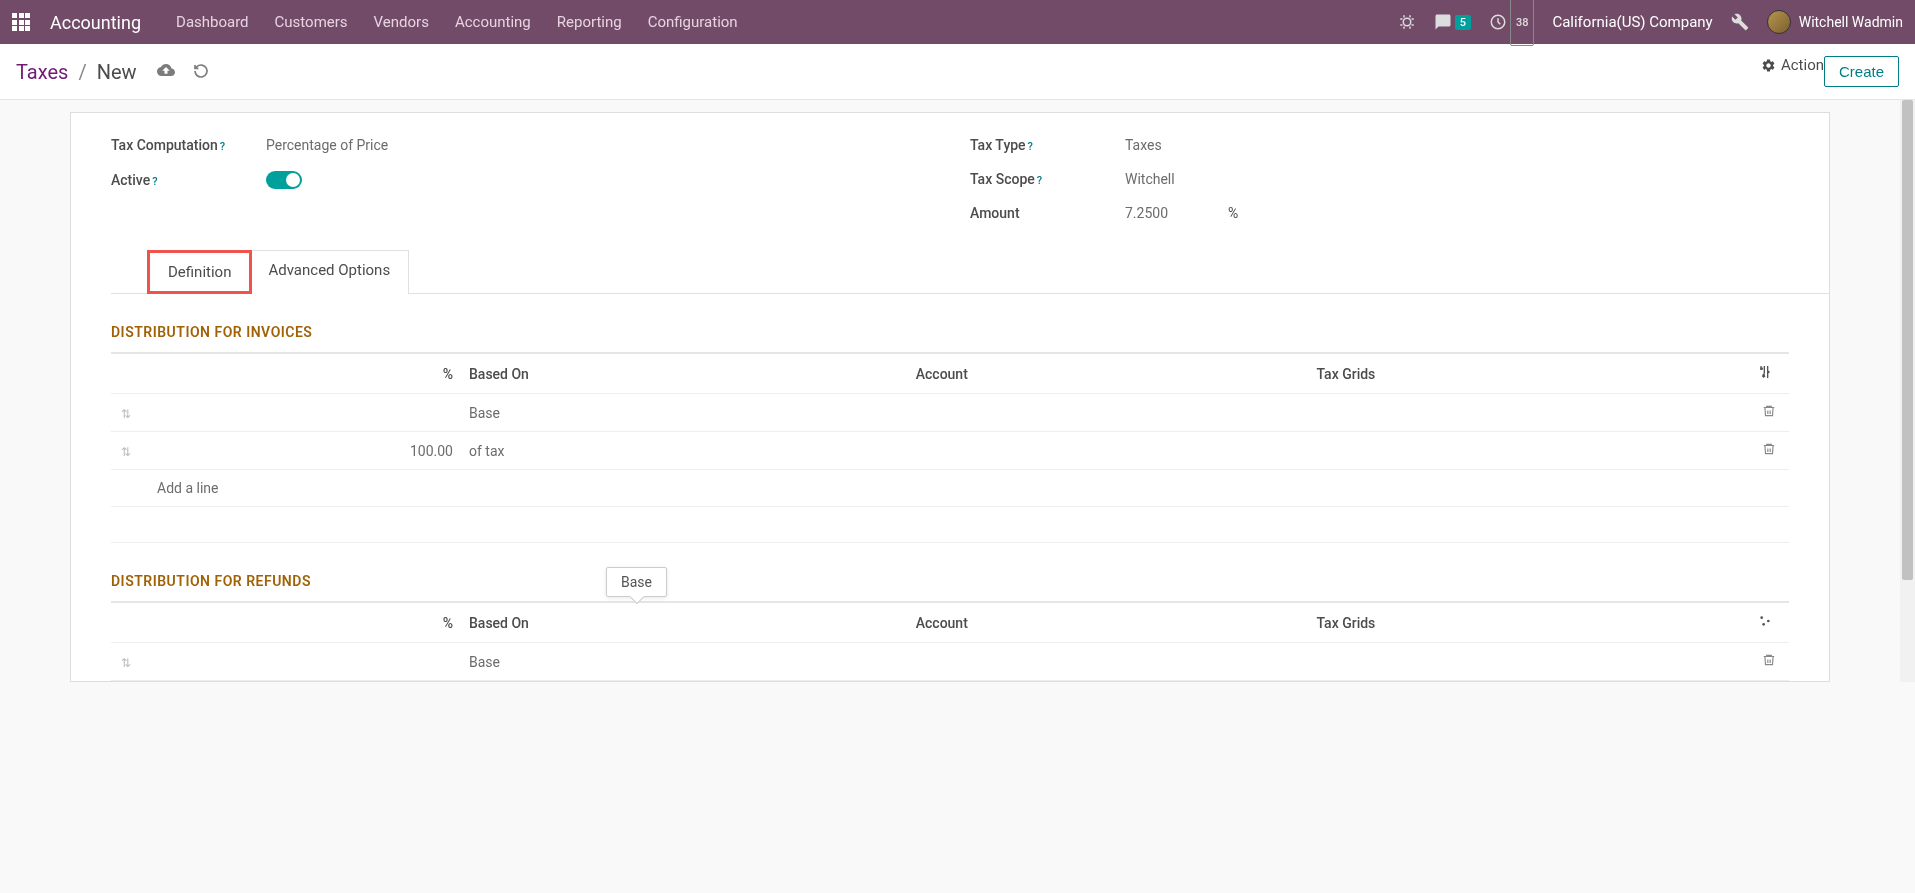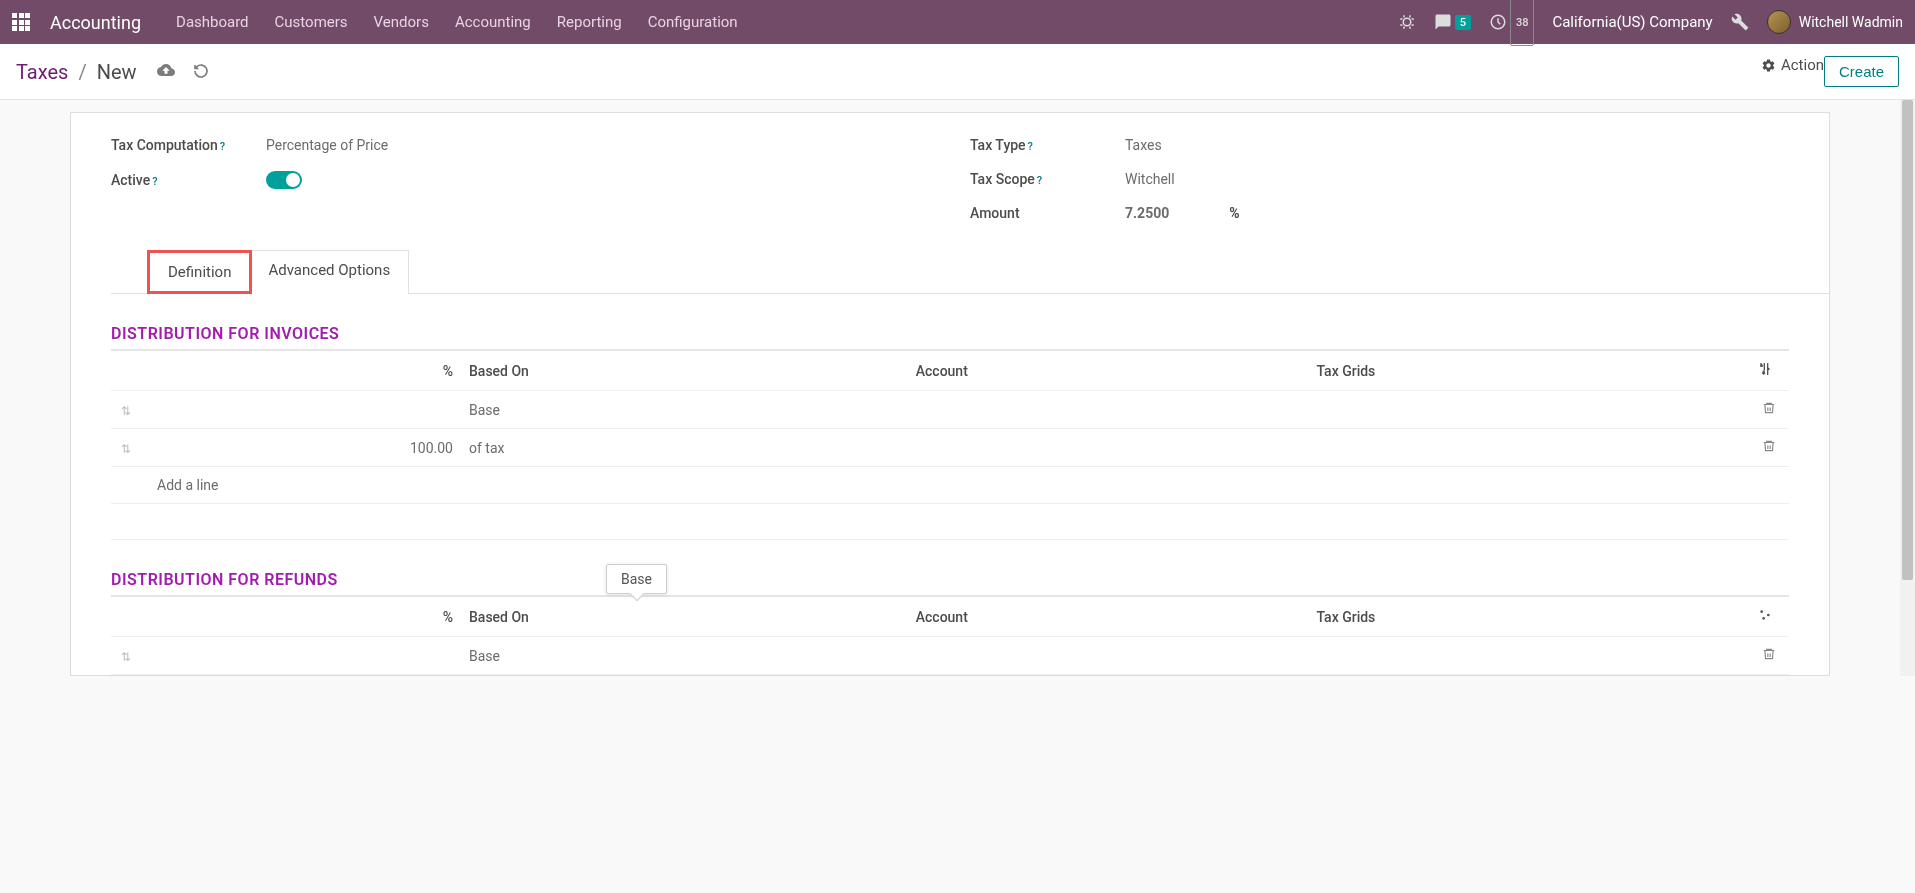--- a/index.html
+++ b/index.html
@@ -55,40 +55,40 @@
     .toggle-knob { width: 14px; height: 14px; background: #fff; border-radius: 50%; position: absolute; top: 2px; right: 2px; }
     
     
     .tabs { display: flex; margin: 10px 0 0 40px; border-bottom: 1px solid #e0e0e0; }
     .tab { padding: 10px 18px; border: 1px solid transparent; border-bottom: none; cursor: pointer; color: #6c6c6c; font-size: 15px; position: relative; top: 1px; background: #fff; }
     .tab.active { border-color: #e0e0e0; color: #4c4c4c; }
     .tab.highlighted { border: 3px solid #ef5350; margin-left: 36px; }
     
     
     .section { padding: 30px 40px 0 40px; }
-    .section-title { font-weight: 600; color: #a21caf; font-size: 16px; letter-spacing: 0.5px; border-bottom: 2px solid #e5e5e5; padding-bottom: 6px; margin-bottom: 0; }
+    .section-title { font-weight: 600; color: #a16207; font-size: 14px; letter-spacing: 0.5px; border-bottom: 2px solid #e5e5e5; padding-bottom: 12px; margin-bottom: 0; }
     
     
     .tax-table { width: 100%; border-collapse: collapse; }
     .tax-table th { text-align: left; font-weight: 500; color: #4c4c4c; padding: 10px 8px; border-bottom: 1px solid #eee; font-size: 14px; }
     .tax-table th.right { text-align: right; }
     .tax-table td { padding: 10px 8px; border-bottom: 1px solid #eee; font-size: 14px; color: #6c6c6c; }
     .tax-table td.right { text-align: right; }
     .handle-col { width: 30px; text-align: center; }
     .sort-handle { color: #bbb; cursor: move; font-size: 12px; }
     .trash-icon { color: #888; cursor: pointer; text-align: center; width: 40px; }
     .settings-icon { color: #555; cursor: pointer; text-align: right; width: 40px; font-size: 16px; }
     .add-line { color: #017e84; cursor: pointer; padding: 12px 8px 12px 40px; font-size: 14px; border-bottom: 1px solid #eee; }
     .blank-row td { height: 36px; border-bottom: 1px solid #eee; }
     
     
     .tooltip { position: absolute; background: #fff; border: 1px solid #ccc; padding: 6px 14px; border-radius: 2px; font-size: 14px; color: #555; box-shadow: 0 1px 4px rgba(0,0,0,0.1); }
     .tooltip::after { content: ''; position: absolute; bottom: -6px; left: 50%; transform: translateX(-50%); width: 10px; height: 10px; background: #fff; border-right: 1px solid #ccc; border-bottom: 1px solid #ccc; transform: translateX(-50%) rotate(45deg); }
     
-    .amount-row { display: flex; align-items: center; gap: 60px; font-weight: bold; }
+    .amount-row { display: flex; align-items: center; gap: 60px; }
     .pct-sym { color: #4c4c4c; }
   </style>
 </head>
 <body>
 
 <div class="navbar">
   <div class="navbar-left">
     <div class="apps-icon">
       <span></span>
         <span></span>

